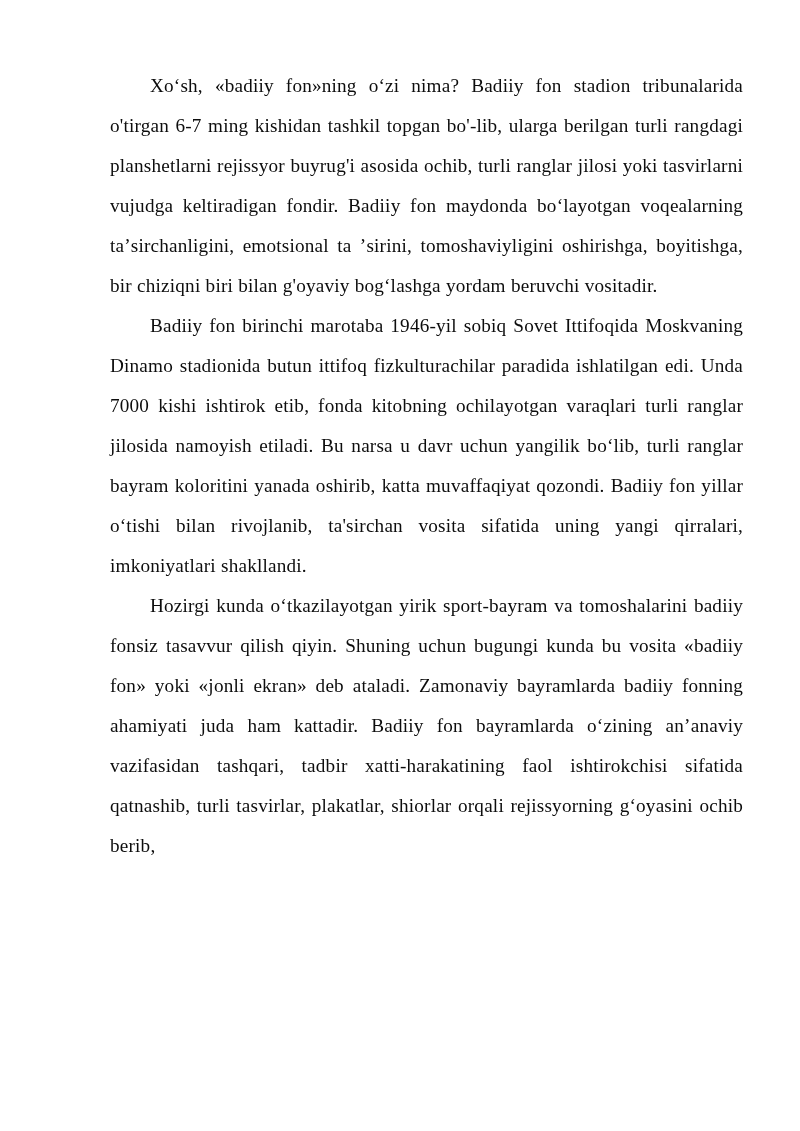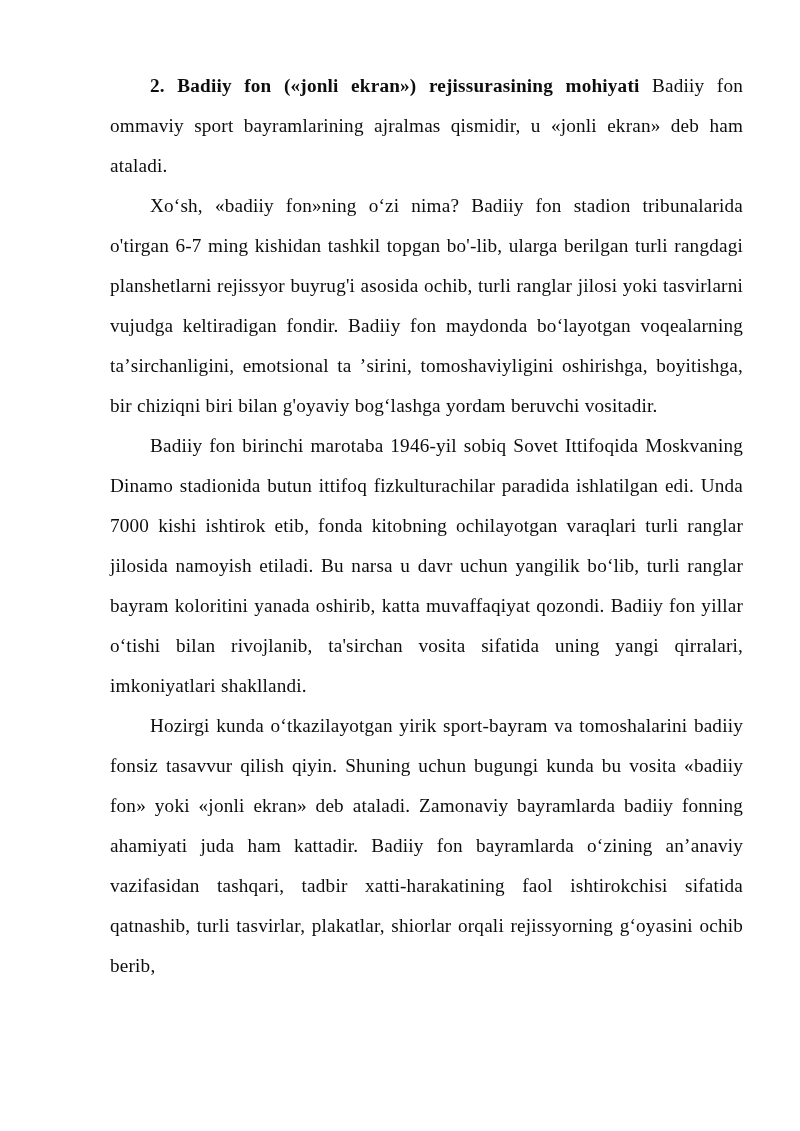--- a/index.html
+++ b/index.html
@@ -48,21 +48,20 @@
   .run-bold {
     font-weight: bold;
   }
 </style>
 </head>
 <body>
 
 <div id="page">
   <div id="doc-body">
 
-    <p class="para"><span class="run-bold">2. Badiiy fon («jonli ekran») rejissurasining mohiyati</span><span> Badiiy fon ommaviy sport bayramlarining ajralmas qismidir, u «jonli ekran» deb ham ataladi.</span></p>
 
     <p class="para">Xoʻsh, «badiiy fon»ning oʻzi nima? Badiiy fon stadion tribunalarida o'tirgan 6-7 ming kishidan tashkil topgan bo'-lib, ularga berilgan turli rangdagi planshetlarni rejissyor buyrug'i asosida ochib, turli ranglar jilosi yoki tasvirlarni vujudga keltiradigan fondir. Badiiy fon maydonda boʻlayotgan voqealarning taʼsirchanligini, emotsional ta ʼsirini, tomoshaviyligini oshirishga, boyitishga, bir chiziqni biri bilan g'oyaviy bogʻlashga yordam beruvchi vositadir.</p>
 
     <p class="para">Badiiy fon birinchi marotaba 1946-yil sobiq Sovet Ittifoqida Moskvaning Dinamo stadionida butun ittifoq fizkulturachilar paradida ishlatilgan edi. Unda 7000 kishi ishtirok etib, fonda kitobning ochilayotgan varaqlari turli ranglar jilosida namoyish etiladi. Bu narsa u davr uchun yangilik boʻlib, turli ranglar bayram koloritini yanada oshirib, katta muvaffaqiyat qozondi. Badiiy fon yillar oʻtishi bilan rivojlanib, ta'sirchan vosita sifatida uning yangi qirralari, imkoniyatlari shakllandi.</p>
 
     <p class="para clipped">Hozirgi kunda oʻtkazilayotgan yirik sport-bayram va tomoshalarini badiiy fonsiz tasavvur qilish qiyin. Shuning uchun bugungi kunda bu vosita «badiiy fon» yoki «jonli ekran» deb ataladi. Zamonaviy bayramlarda badiiy fonning ahamiyati juda ham kattadir. Badiiy fon bayramlarda oʻzining anʼanaviy vazifasidan tashqari, tadbir xatti-harakatining faol ishtirokchisi sifatida qatnashib, turli tasvirlar, plakatlar, shiorlar orqali rejissyorning gʻoyasini ochib berib,</p>
 
   </div>
 </div>
 

